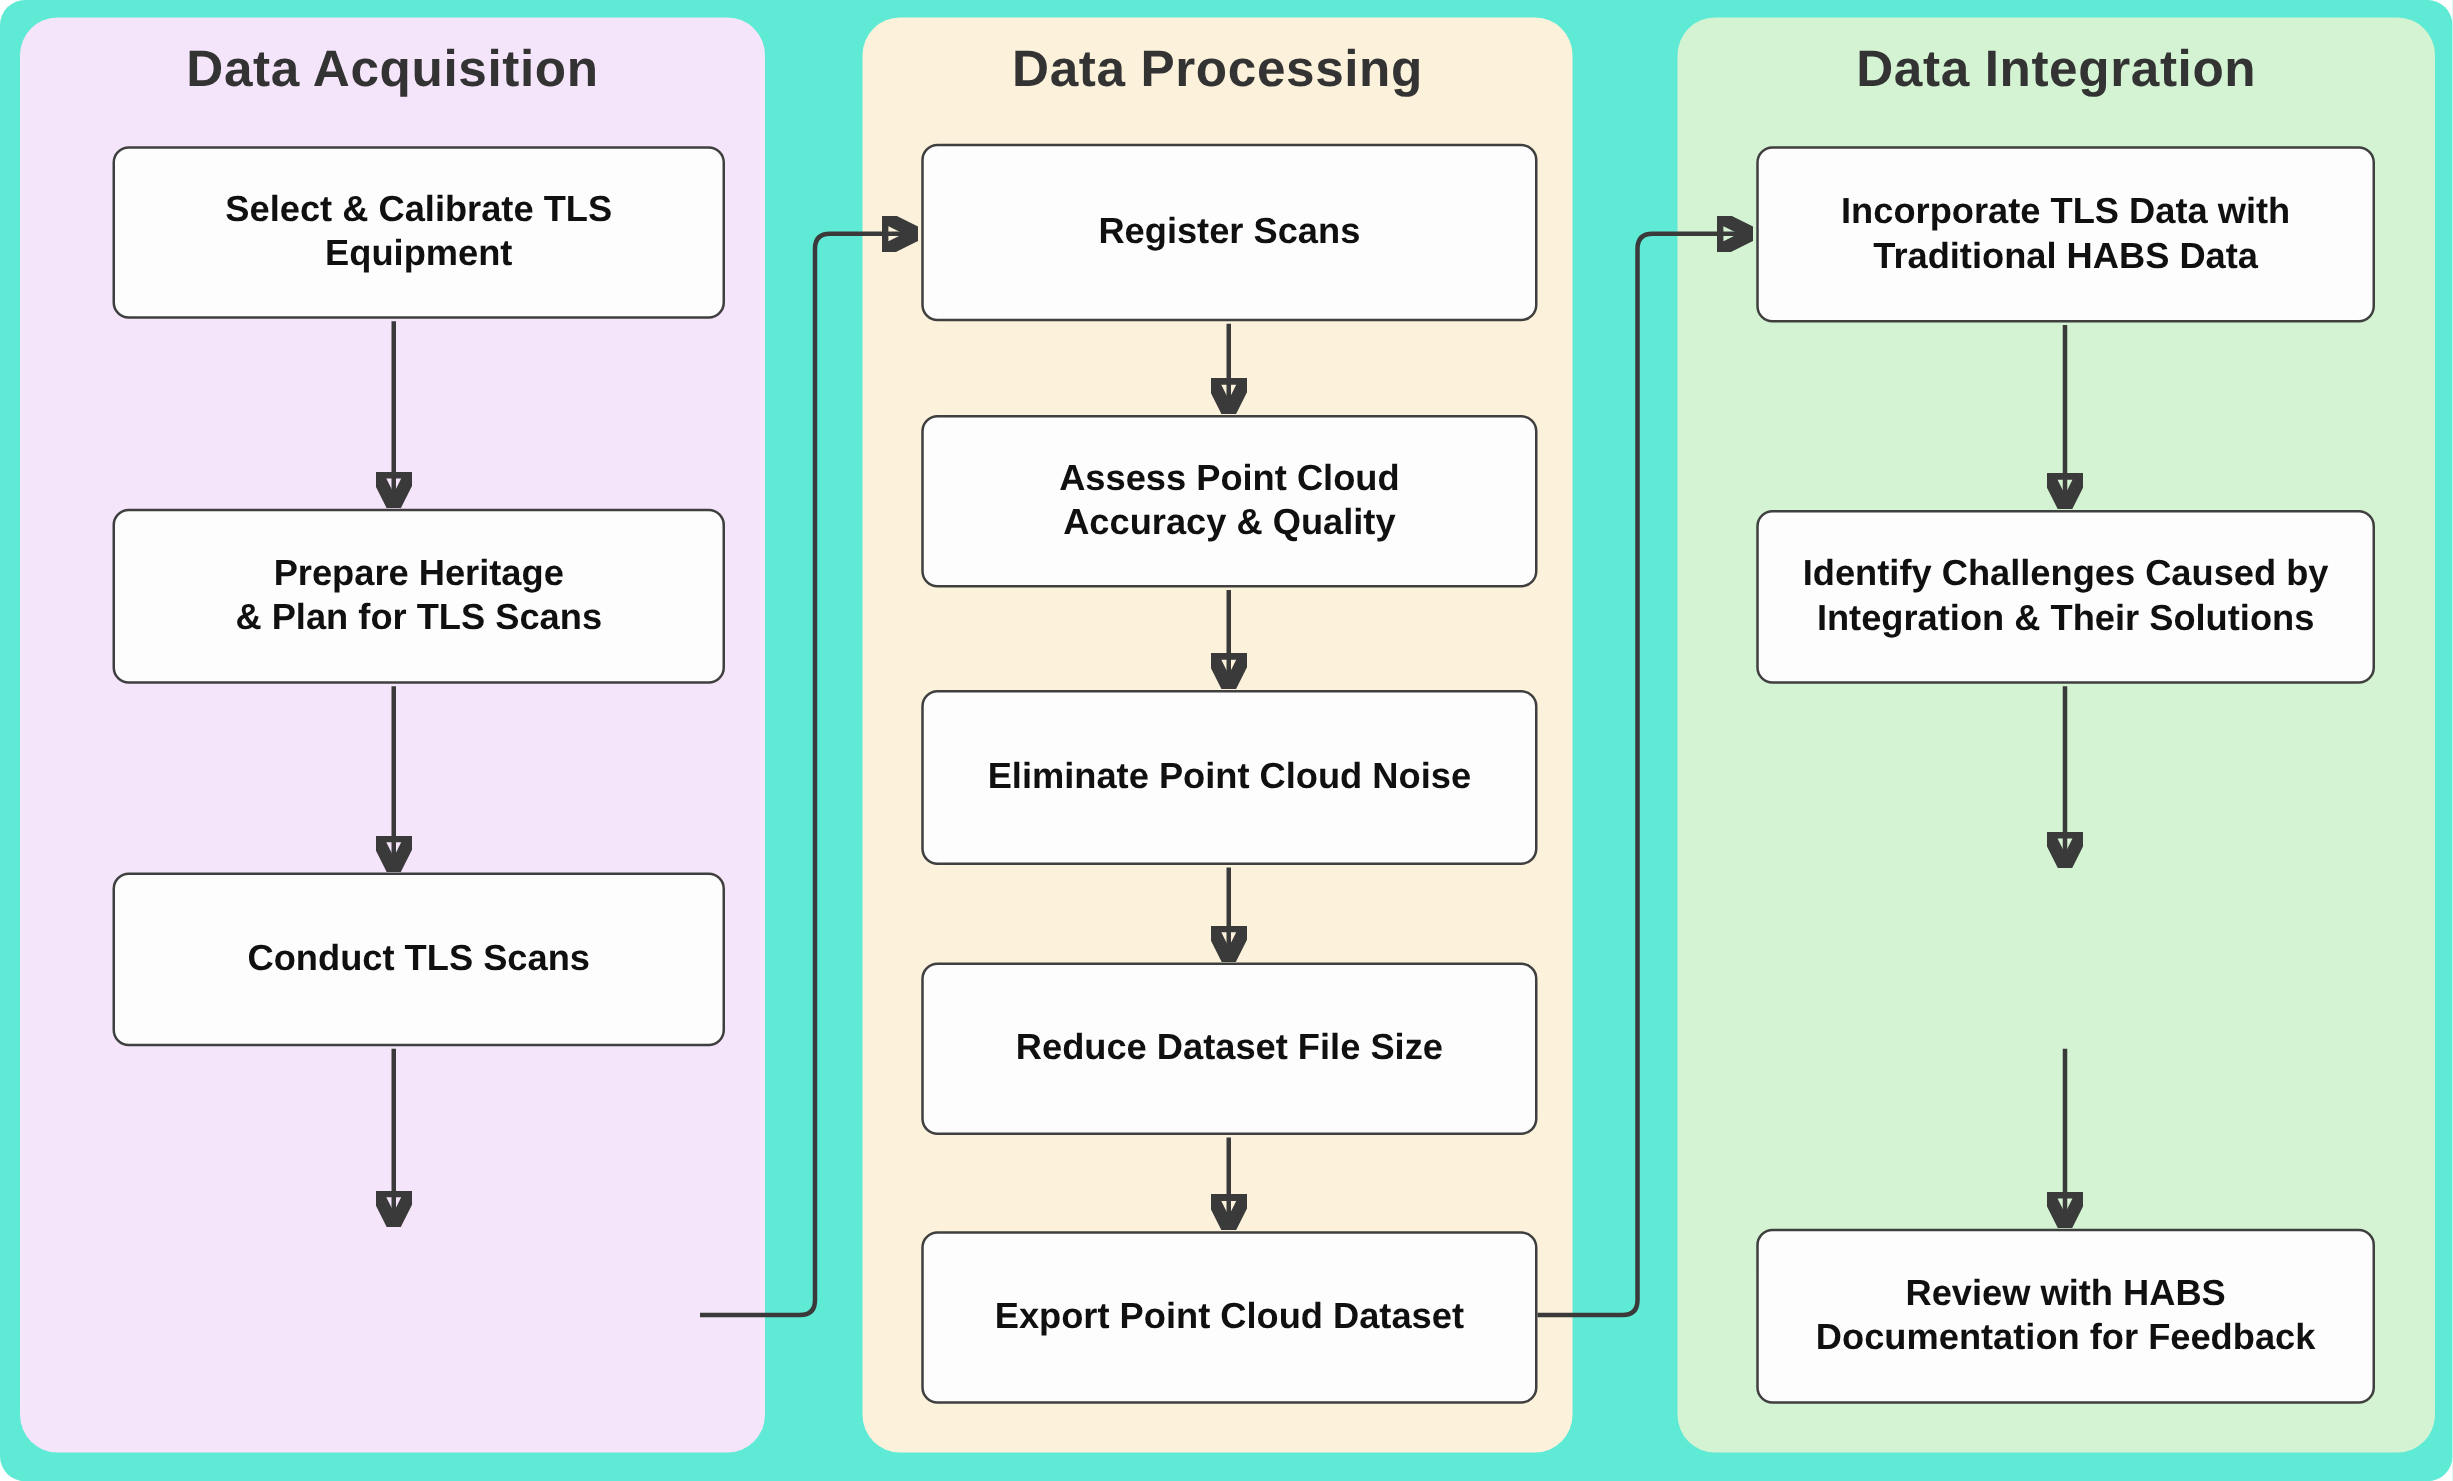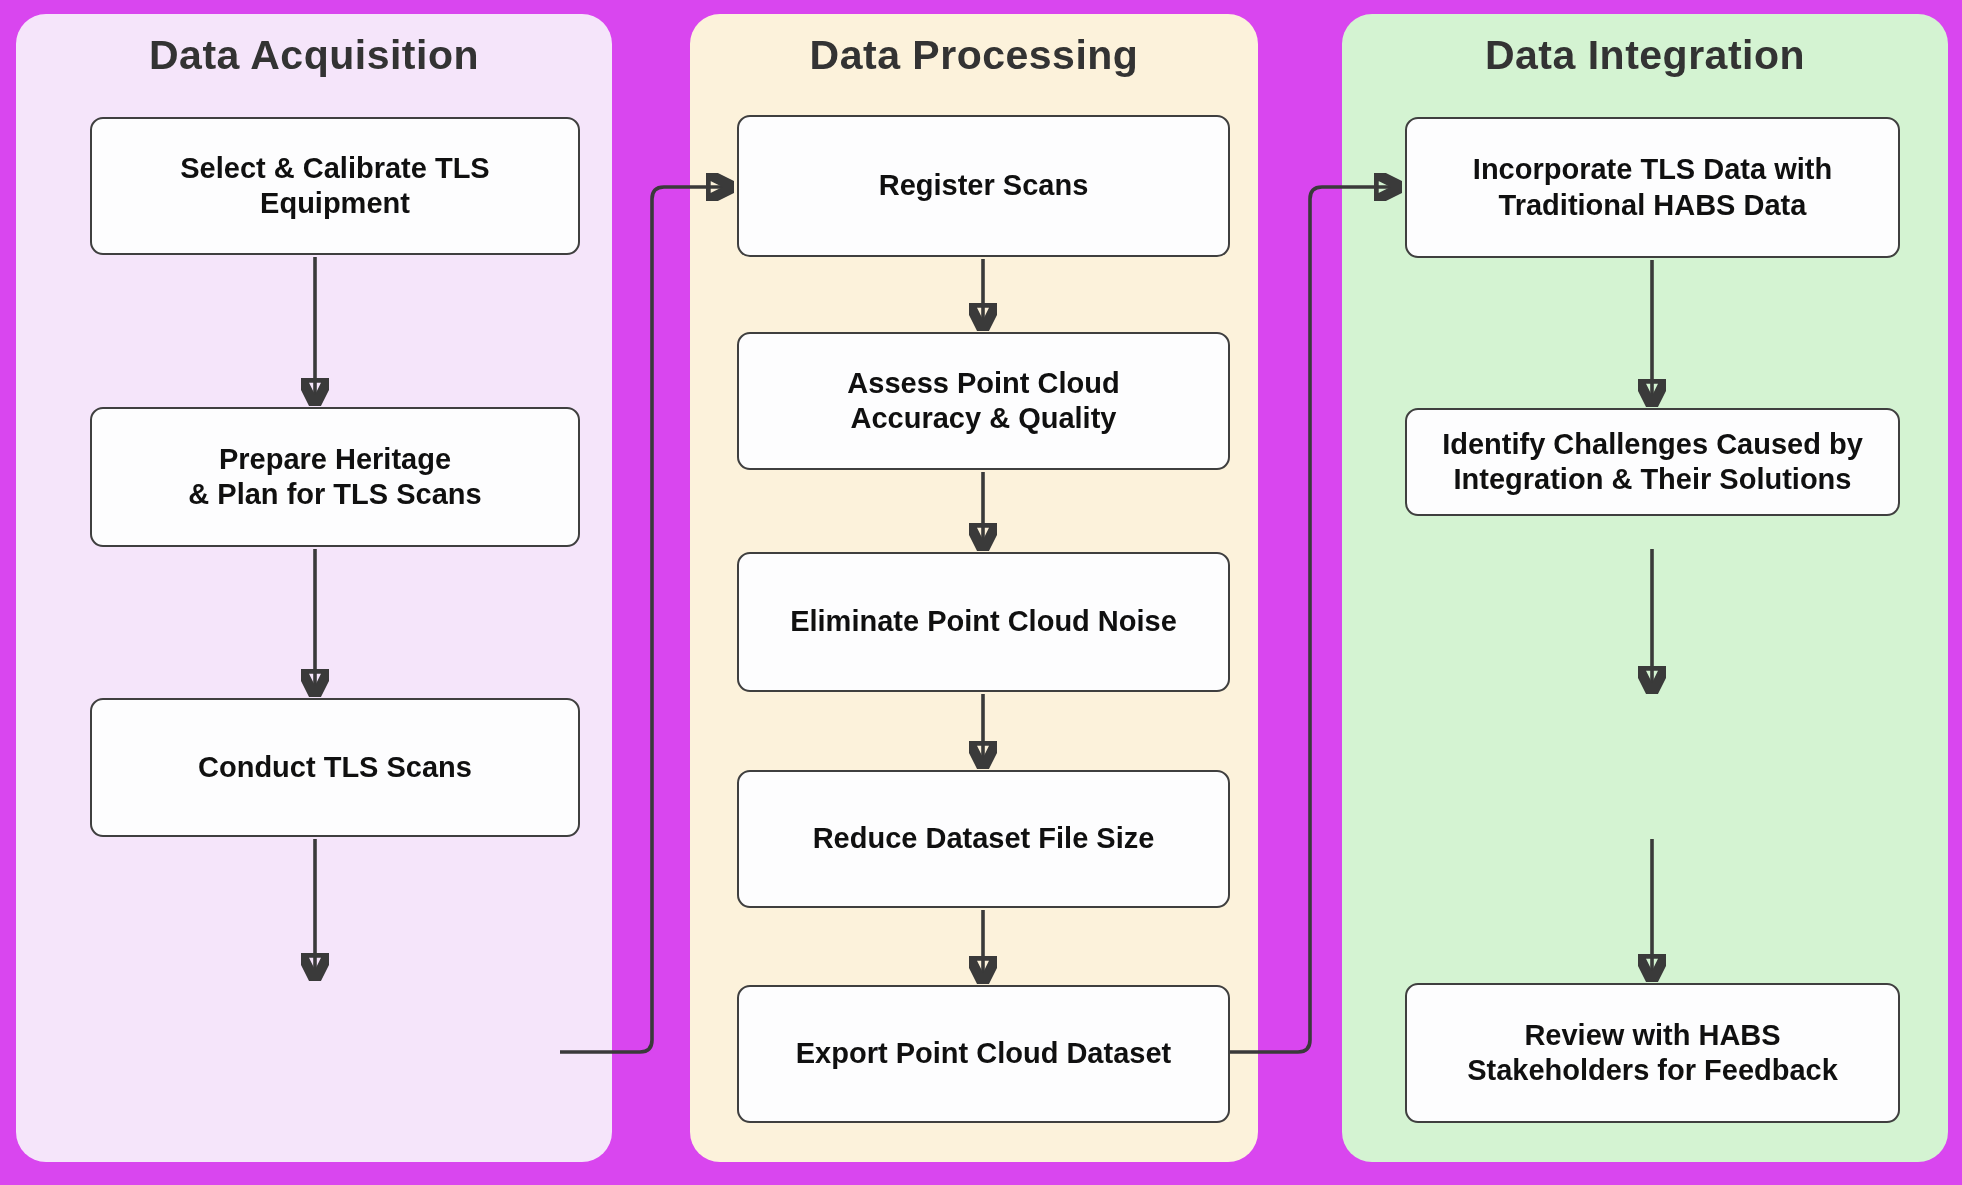--- a/index.html
+++ b/index.html
@@ -1,22 +1,23 @@
 <!DOCTYPE html>
 <html><head>
 <meta charset="utf-8">
 <style>
   html, body { margin: 0; padding: 0; background: #ffffff; }
   .canvas {
     position: relative;
     width: 1962px;
     height: 1185px;
-    background: #d946ef;
+    background: #5eead4;
     font-family: "Liberation Sans", sans-serif;
     overflow: hidden;
+    border-radius: 20px;
   }
   .panel {
     position: absolute;
     border-radius: 30px;
     top: 14px;
     height: 1148px;
   }
   .panel-acquisition  { left: 16px;   width: 596px; background: #f5e5fa; }
   .panel-processing   { left: 690px;  width: 568px; background: #fcf2db; }
   .panel-integration  { left: 1342px; width: 606px; background: #d4f3d2; }
@@ -112,18 +113,18 @@
 
   <div class="node col2" style="top:115px; height:142px">Register Scans</div>
   <div class="node col2" style="top:332px; height:138px">Assess Point Cloud
 Accuracy &amp; Quality</div>
   <div class="node col2" style="top:552px; height:140px">Eliminate Point Cloud Noise</div>
   <div class="node col2" style="top:770px; height:138px">Reduce Dataset File Size</div>
   <div class="node col2" style="top:985px; height:138px">Export Point Cloud Dataset</div>
 
   <div class="node col3" style="top:117px; height:141px">Incorporate TLS Data with
 Traditional HABS Data</div>
-  <div class="node col3" style="top:408px; height:108px">Identify Challenges Caused by
+  <div class="node col3" style="top:408px; height:139px">Identify Challenges Caused by
 Integration &amp; Their Solutions</div>
   <div class="node col3" style="top:983px; height:140px">Review with HABS
-Stakeholders for Feedback</div>
+Documentation for Feedback</div>
 
 </div>
 
 </body></html>

